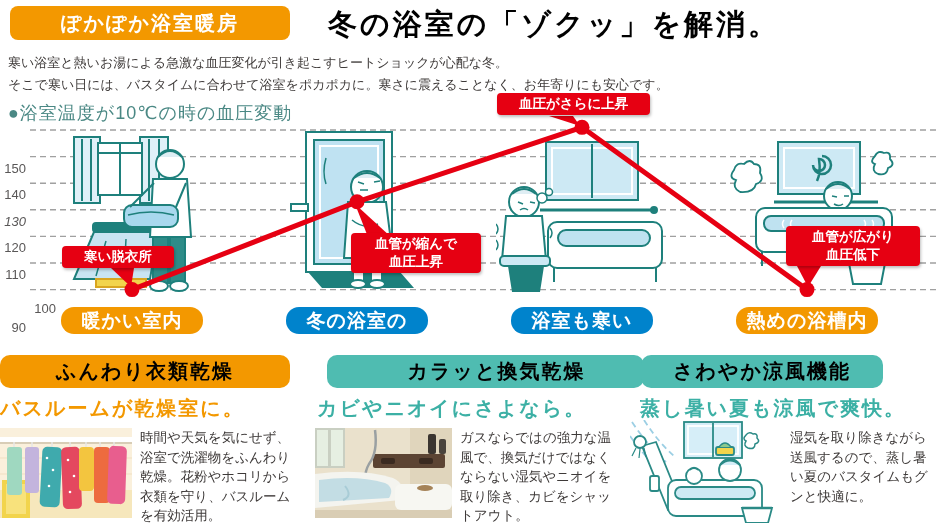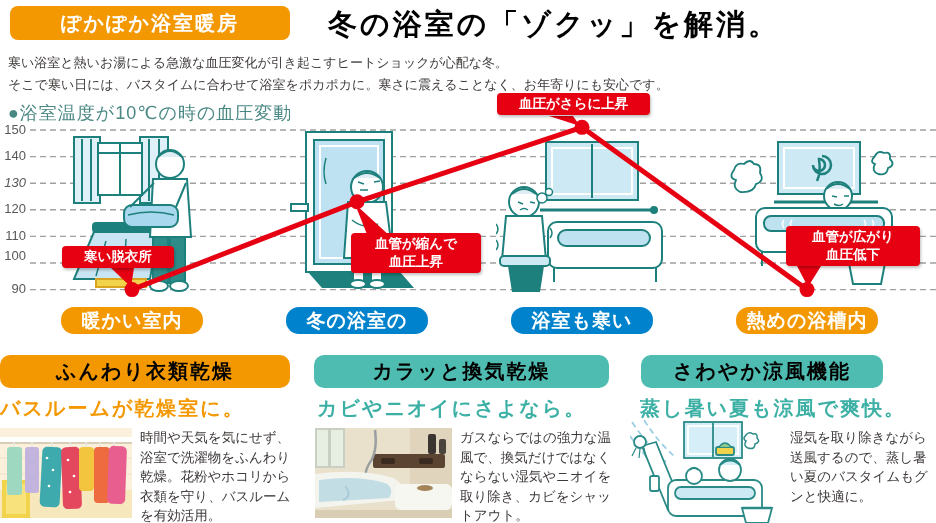--- a/index.html
+++ b/index.html
@@ -7,21 +7,21 @@
         font-family:"Liberation Sans","DejaVu Sans",sans-serif;color:#3e3a39;}
   .abs{position:absolute;}
   
   .hdr-badge{left:10px;top:6px;width:280px;height:34px;background:#f39800;border-radius:8px;
              color:#fff;font-size:20px;font-weight:bold;text-align:center;line-height:34px;letter-spacing:2px;}
   .page-title{left:328px;top:5px;font-size:29px;font-weight:bold;color:#000000;letter-spacing:3px;}
   .intro{left:8px;top:52px;font-size:13px;line-height:22px;color:#3e3a39;}
   
   .chart-caption{left:8px;top:101px;font-size:18px;color:#4a8884;letter-spacing:1px;}
   svg.layer{left:0;top:0;width:936px;height:523px;pointer-events:none;}
-  .ytick{position:absolute;left:0;width:26px;text-align:right;font-size:13px;color:#595757;}
+  .ytick{position:absolute;left:0;width:26px;text-align:right;font-size:13px;color:#595757;margin-top:39px;}
   .cat-pill{position:absolute;top:307px;height:27px;border-radius:13px;color:#fff;
             font-size:19px;font-weight:bold;text-align:center;line-height:27px;letter-spacing:1px;}
   .bubble{position:absolute;background:#e60012;color:#fff;font-weight:bold;font-size:13.5px;
           border-radius:4px;padding:2px 22px;white-space:pre-line;text-align:center;line-height:18px;
           box-shadow:1px 2px 3px rgba(0,0,0,.25);z-index:6;}
   .scene{z-index:2;}
   #overlay{z-index:5;}
   
   .feat-badge{position:absolute;top:355px;height:33px;border-radius:10px;color:#000000;
               font-size:20px;font-weight:bold;text-align:center;line-height:33px;letter-spacing:2px;}
@@ -51,21 +51,21 @@
       <line x1="30" x2="936" y1="236.4" y2="236.4" stroke="#a0a0a0" stroke-width="1.4" stroke-dasharray="6 4"></line>
       <line x1="30" x2="936" y1="263" y2="263" stroke="#a0a0a0" stroke-width="1.4" stroke-dasharray="6 4"></line>
       <line x1="30" x2="936" y1="289.6" y2="289.6" stroke="#a0a0a0" stroke-width="1.4" stroke-dasharray="6 4"></line>
     </svg>
   <div id="yticks">
       <div class="ytick" style="top: 121.5px;">150</div>
       <div class="ytick" style="top: 148.1px;">140</div>
       <div class="ytick" style="top: 174.7px; font-style: italic;">130</div>
       <div class="ytick" style="top: 201.3px;">120</div>
       <div class="ytick" style="top: 227.9px;">110</div>
-      <div class="ytick" style="top: 248px;">100</div>
+      <div class="ytick" style="top: 262px; padding-left: 30px;">100</div>
       <div class="ytick" style="top: 281.1px;">90</div>
     </div>
 
   <svg class="abs scene" style="left:66px;top:131px" width="142" height="162" viewBox="0 0 142 162">
     <g stroke="#1e807c" stroke-width="2" fill="none">
       <rect x="8" y="6" width="26" height="66" fill="#dff0f8"></rect>
       <line x1="16" y1="8" x2="16" y2="70"></line>
         <line x1="25" y1="8" x2="25" y2="70"></line>
       <rect x="74" y="6" width="28" height="66" fill="#dff0f8"></rect>
       <line x1="83" y1="8" x2="83" y2="70"></line>
@@ -209,21 +209,21 @@
       <circle cx="47" cy="30" r="1.3" fill="#fff"></circle>
         <circle cx="53" cy="42" r="1.3" fill="#fff"></circle>
       <circle cx="49" cy="58" r="1.3" fill="#fff"></circle>
         <circle cx="68" cy="32" r="1.3" fill="#fff"></circle>
       <circle cx="74" cy="48" r="1.3" fill="#fff"></circle>
         <circle cx="70" cy="64" r="1.3" fill="#fff"></circle>
     </g>
   </svg>
   <div class="feat-body" style="left:140px;width:152px;">時間や天気を気にせず、浴室で洗濯物をふんわり乾燥。花粉やホコリから衣類を守り、バスルームを有効活用。</div>
 
-  <div class="feat-badge" style="left:314px;width:295px;background:#4fbcb1;">カラッと換気乾燥</div>
+  <div class="feat-badge" style="left:327px;width:295px;background:#4fbcb1;padding-left:22px;">カラッと換気乾燥</div>
   <div class="feat-head" style="left:317px;color:#3cb0a5;">カビやニオイにさよなら。</div>
   <svg class="media" style="left:315px;" width="137" height="90" viewBox="0 0 137 90">
     <rect width="137" height="90" fill="#eae1cc"></rect>
     <rect x="95" width="42" height="90" fill="#e0d5bc"></rect>
     <rect x="0" y="0" width="30" height="40" fill="#c9cfc2"></rect>
     <rect x="2" y="2" width="26" height="36" fill="#e6efe2"></rect>
     <rect x="13" y="2" width="3" height="36" fill="#c9cfc2"></rect>
     <rect x="58" y="26" width="72" height="14" rx="2" fill="#5c4433"></rect>
     <rect x="66" y="30" width="14" height="6" rx="2" fill="#3a2a20"></rect>
     <rect x="104" y="30" width="14" height="6" rx="2" fill="#3a2a20"></rect>

